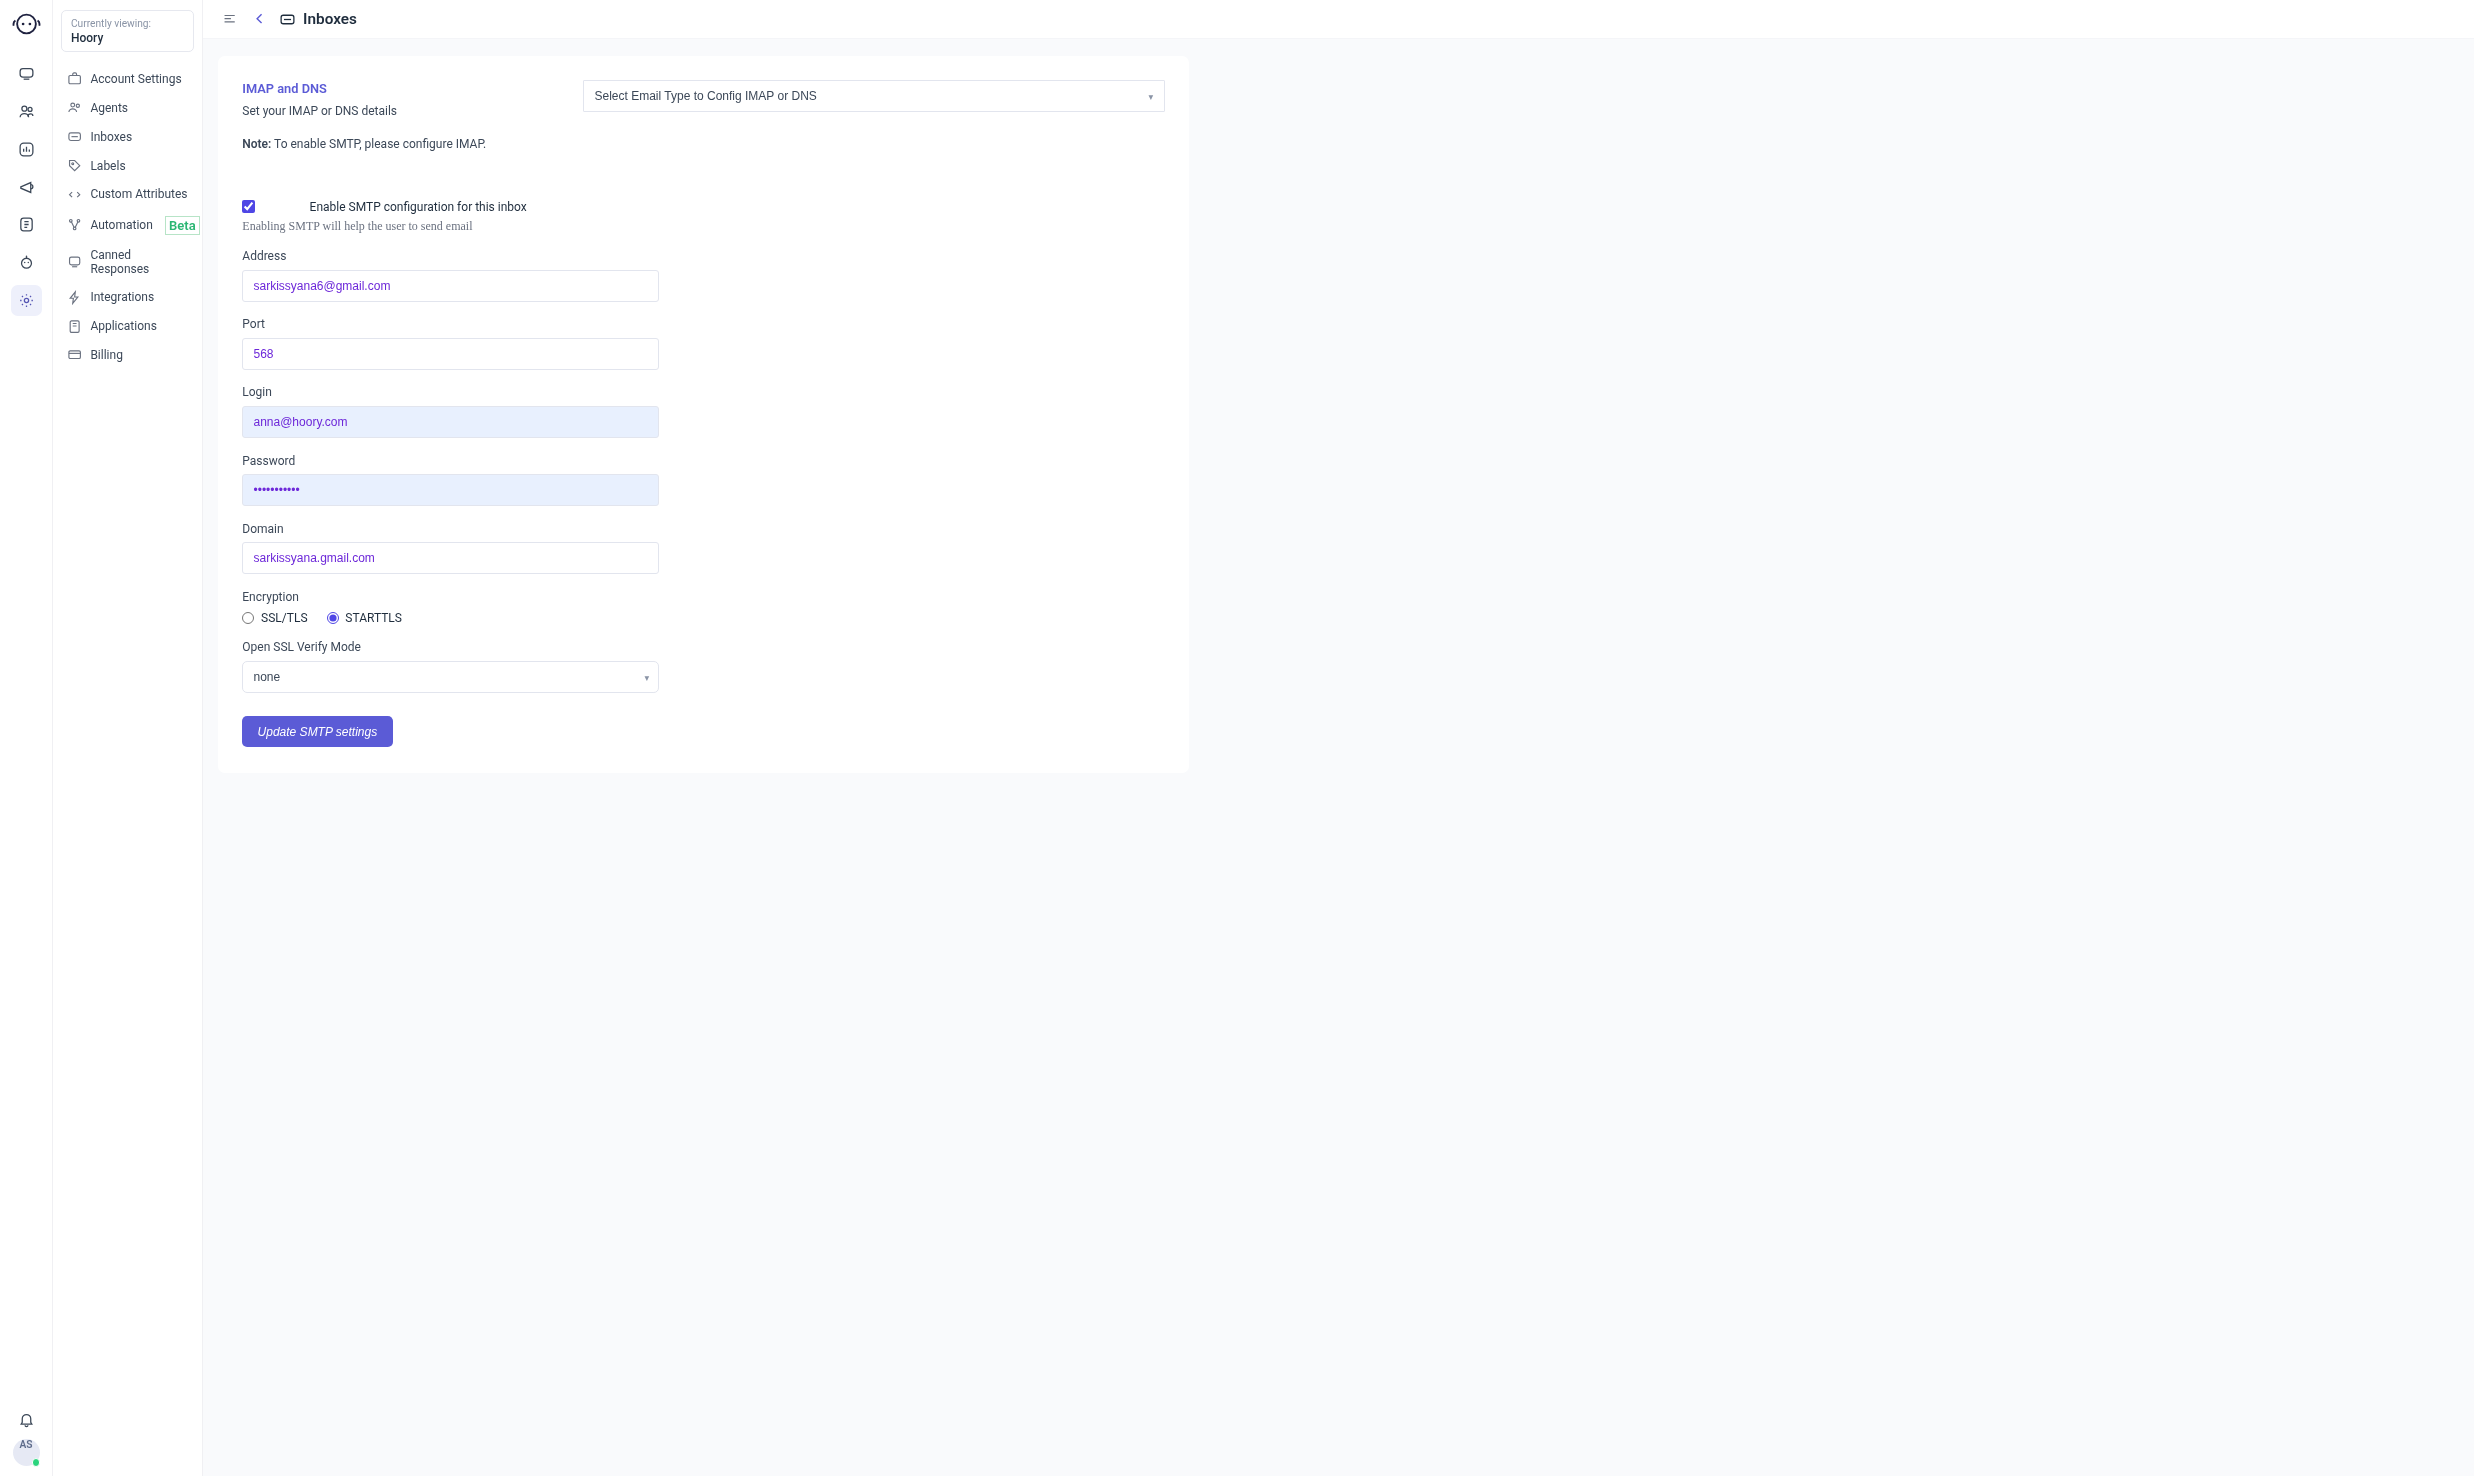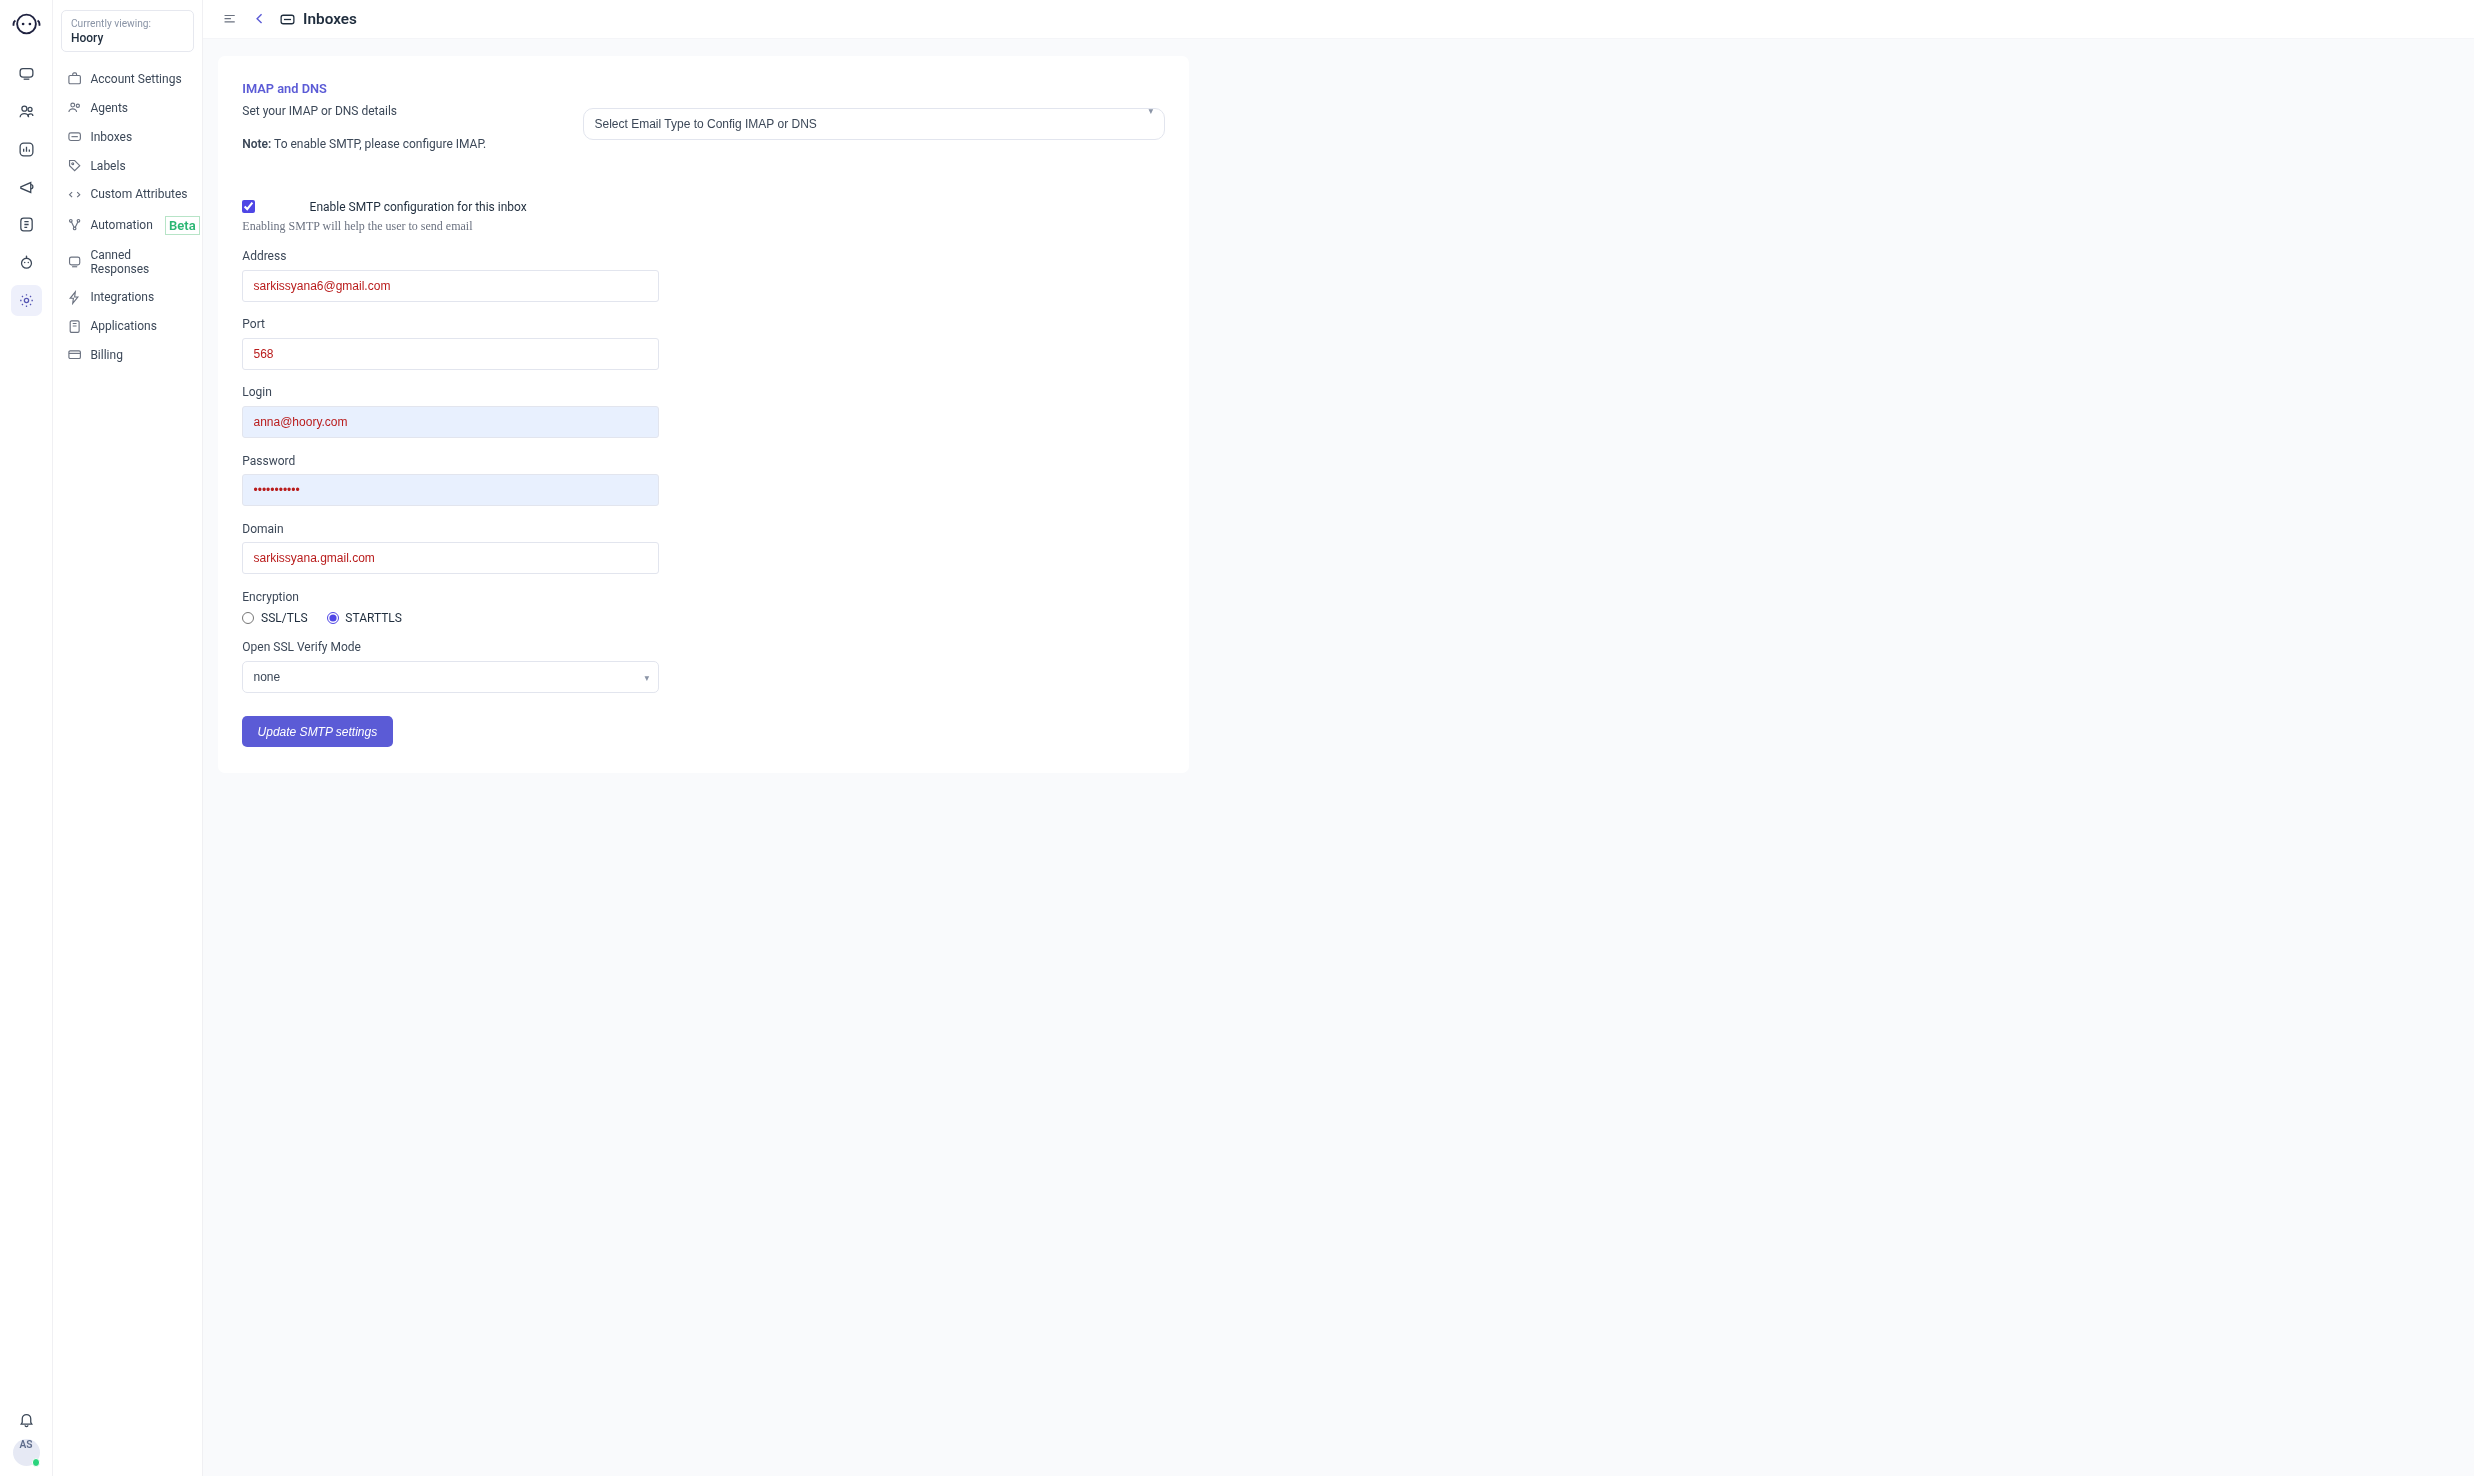--- a/index.html
+++ b/index.html
@@ -35,35 +35,35 @@
   .card { background:#fff; border-radius:6.8px; padding:8.5px 24px 25.5px 24px; max-width:971px;}
   .row { display:flex; gap:34px; padding-top:15.3px;}
   .row + .row { border-top: none; }
   .left-col { width:307px; flex:0 0 307px; padding-top:1.7px;}
   .right-col { flex:1; min-width:0;}
   .section-title { color:#5b5bd6; font-size:12.8px; font-weight:600; margin-bottom:5.1px;}
   .section-desc { color:#3c4858; font-size:12px; line-height:1.5;}
   .section-note { color:#3c4858; font-size:12px; margin-top:17px;}
   .section-note b { font-weight:600;}
 
-  .select { width:100%; height:32px; border:0.9px solid #e2e5ee; border-radius:10px; background:#fff; padding:0 10.2px; font-size:12px; color:#3c4858; appearance:none; position:relative;margin-top:28px;}
+  .select { width:100%; height:32px; border:0.9px solid #e2e5ee; border-radius:1px; background:#fff; padding:0 10.2px; font-size:12px; color:#3c4858; appearance:none; position:relative;}
   .select-wrap { position:relative;}
   .select-wrap::after { content:"▾"; position:absolute; right:10.2px; top:50%; transform:translateY(-50%); color:#8a94a6; font-size:9.4px; pointer-events:none;}
   .select-wrap.big::after { right:12px; }
   .select.big { height:32px;}
   .select-wrap.full { width:100%;}
 
   .check-row { display:flex; align-items:center; gap:8.5px; margin-bottom:5.1px;}
   .check-row input[type=checkbox]{ width:12.8px; height:12.8px; accent-color:#4f46e5;}
   .check-label { font-size:12px; color:#1f2d3d;padding-left:46px;}
   .helper { font-size:12px; color:#6b7280; margin-bottom:15.3px;font-family:Liberation Serif, serif;}
 
   .field { margin-bottom:15.3px;}
   .field-label { font-size:12px; color:#3c4858; display:block; margin-bottom:6.8px;}
-  .text-input { width:100%; max-width:417px; height:32px; border:0.9px solid #e2e5ee; border-radius:3px; padding:0 10.2px; font-size:12px; color:#b91c1c; background:#fff;}
+  .text-input { width:100%; max-width:417px; height:32px; border:0.9px solid #e2e5ee; border-radius:3px; padding:0 10.2px; font-size:12px; color:#6d28d9; background:#fff;}
   .text-input.autofill { background:#e8f0fe;}
   .radio-row { display:flex; align-items:center; gap:19px;}
   .radio-row label { display:flex; align-items:center; gap:6.8px; font-size:12px; color:#1f2d3d;}
   .radio-row input[type=radio]{ accent-color:#4f46e5; width:12px; height:12px;}
 
   .select-small-wrap { position:relative; max-width:417px;}
   .select-small-wrap::after { content:"▾"; position:absolute; right:10.2px; top:50%; transform:translateY(-50%); color:#8a94a6; font-size:9.4px; pointer-events:none;}
   .select-small { width:100%; height:32px; border:0.9px solid #e2e5ee; border-radius:5.1px; background:#fff; padding:0 10.2px; font-size:12px; color:#3c4858; appearance:none;}
 
   .primary-btn { background:#5b5bd6; color:#fff; border:none; border-radius:5.1px; padding:8.5px 15.3px; font-size:12px; font-weight:500; cursor:pointer; margin-top:8.5px;font-style:italic;}

